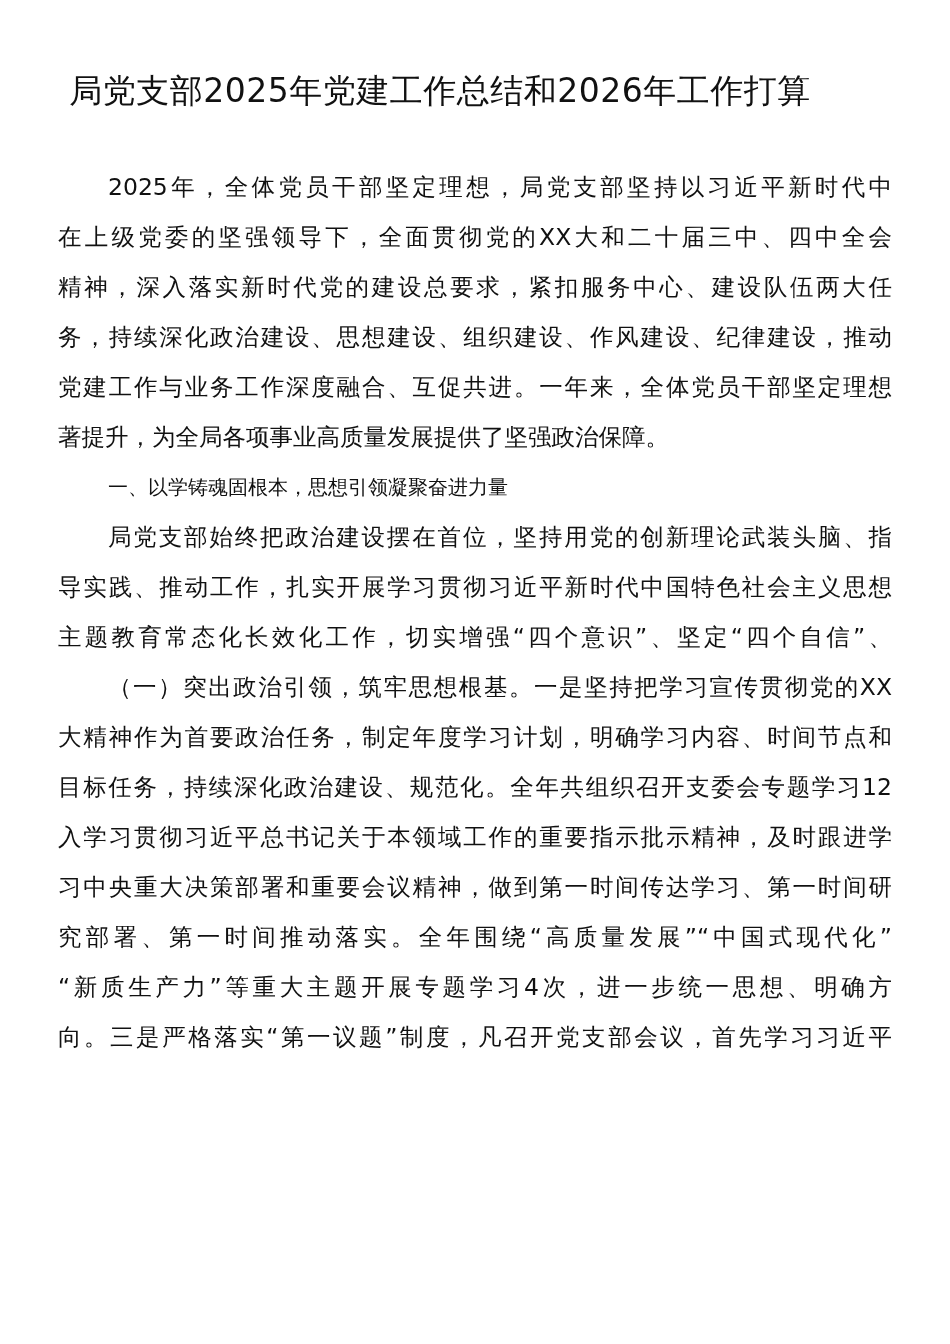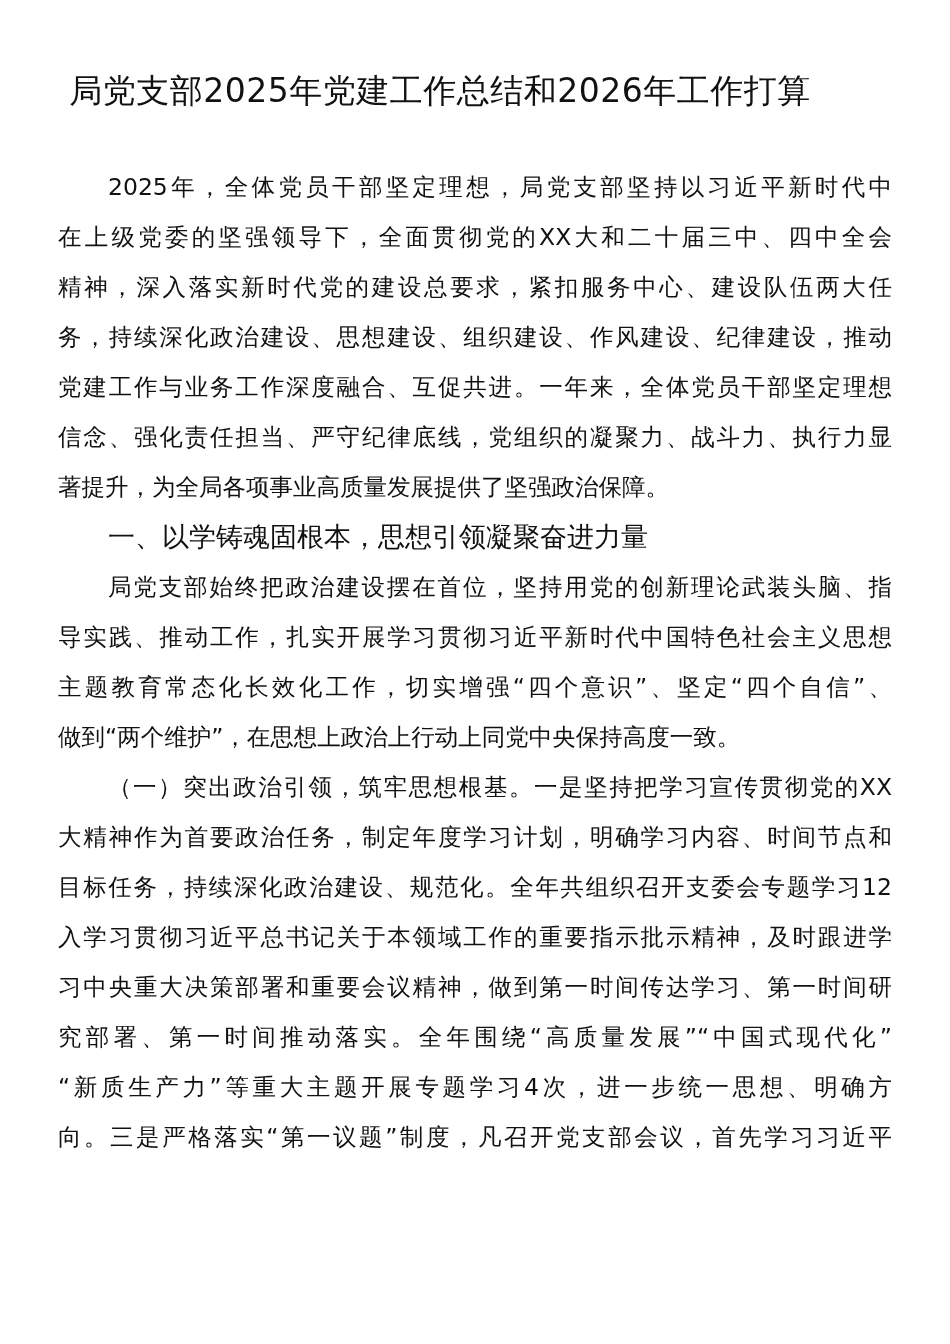--- a/index.html
+++ b/index.html
@@ -5,48 +5,46 @@
   html, body { margin: 0; padding: 0; background: #ffffff; }
   body { width: 950px; height: 1344px; position: relative; overflow: hidden;
          font-family: "DejaVu Sans", "Liberation Sans", sans-serif; color: #111; }
   .title { position: absolute; left: 0; top: 66px; width: 880px; text-align: center;
            font-size: 33px; line-height: 50px; letter-spacing: 0.5px; color: #111; }
   .body { position: absolute; left: 58px; top: 162px; width: 834px; }
   .line { font-size: 23.5px; line-height: 50px; height: 50px; white-space: nowrap;
           text-align: justify; text-align-last: justify; overflow: hidden; }
   .line.last { text-align-last: left; }
   .indent { padding-left: 50px; }
-  .heading { font-size: 27px; }
+  .heading { font-size: 20px; }
   b { font-weight: normal; }
 </style>
 </head>
 <body>
 
 <div>
   <div class="title">局党支部2025年党建工作总结和2026年工作打算</div>
 
   <div class="body">
 
     <div>
       <div class="line indent">2025年，全体党员干部坚定理想，局党支部坚持以习近平新时代中</div>
       <div class="line">在上级党委的坚强领导下，全面贯彻党的XX大和二十届三中、四中全会</div>
       <div class="line">精神，深入落实新时代党的建设总要求，紧扣服务中心、建设队伍两大任</div>
       <div class="line">务，持续深化政治建设、思想建设、组织建设、作风建设、纪律建设，推动</div>
       <div class="line">党建工作与业务工作深度融合、互促共进。一年来，全体党员干部坚定理想</div>
-      <div class="line">信念、强化责任担当、严守纪律底线，党组织的凝聚力、战斗力、执行力显</div>
       <div class="line last">著提升，为全局各项事业高质量发展提供了坚强政治保障。</div>
     </div>
 
     <div class="line last indent heading">一、以学铸魂固根本，思想引领凝聚奋进力量</div>
 
     <div>
       <div class="line indent">局党支部始终把政治建设摆在首位，坚持用党的创新理论武装头脑、指</div>
       <div class="line">导实践、推动工作，扎实开展学习贯彻习近平新时代中国特色社会主义思想</div>
       <div class="line">主题教育常态化长效化工作，切实增强“四个意识”、坚定“四个自信”、</div>
-      <div class="line last">做到“两个维护”，在思想上政治上行动上同党中央保持高度一致。</div>
     </div>
 
     <div>
       <div class="line indent"><span>（一）突出政治引领，筑牢思想根基。</span><b>一是</b><span>坚持把学习宣传贯彻党的XX</span></div>
       <div class="line"><span>大精神作为首要政治任务，制定年度学习计划，明确学习内容、时间节点和</span></div>
       <div class="line"><span>目标任务，持续深化政治建设、规范化。全年共组织召开支委会专题学习12</span></div>
       <div class="line"><span>入学习贯彻习近平总书记关于本领域工作的重要指示批示精神，及时跟进学</span></div>
       <div class="line"><span>习中央重大决策部署和重要会议精神，做到第一时间传达学习、第一时间研</span></div>
       <div class="line"><span>究部署、第一时间推动落实。全年围绕“高质量发展”“中国式现代化”</span></div>
       <div class="line"><span>“新质生产力”等重大主题开展专题学习4次，进一步统一思想、明确方</span></div>

